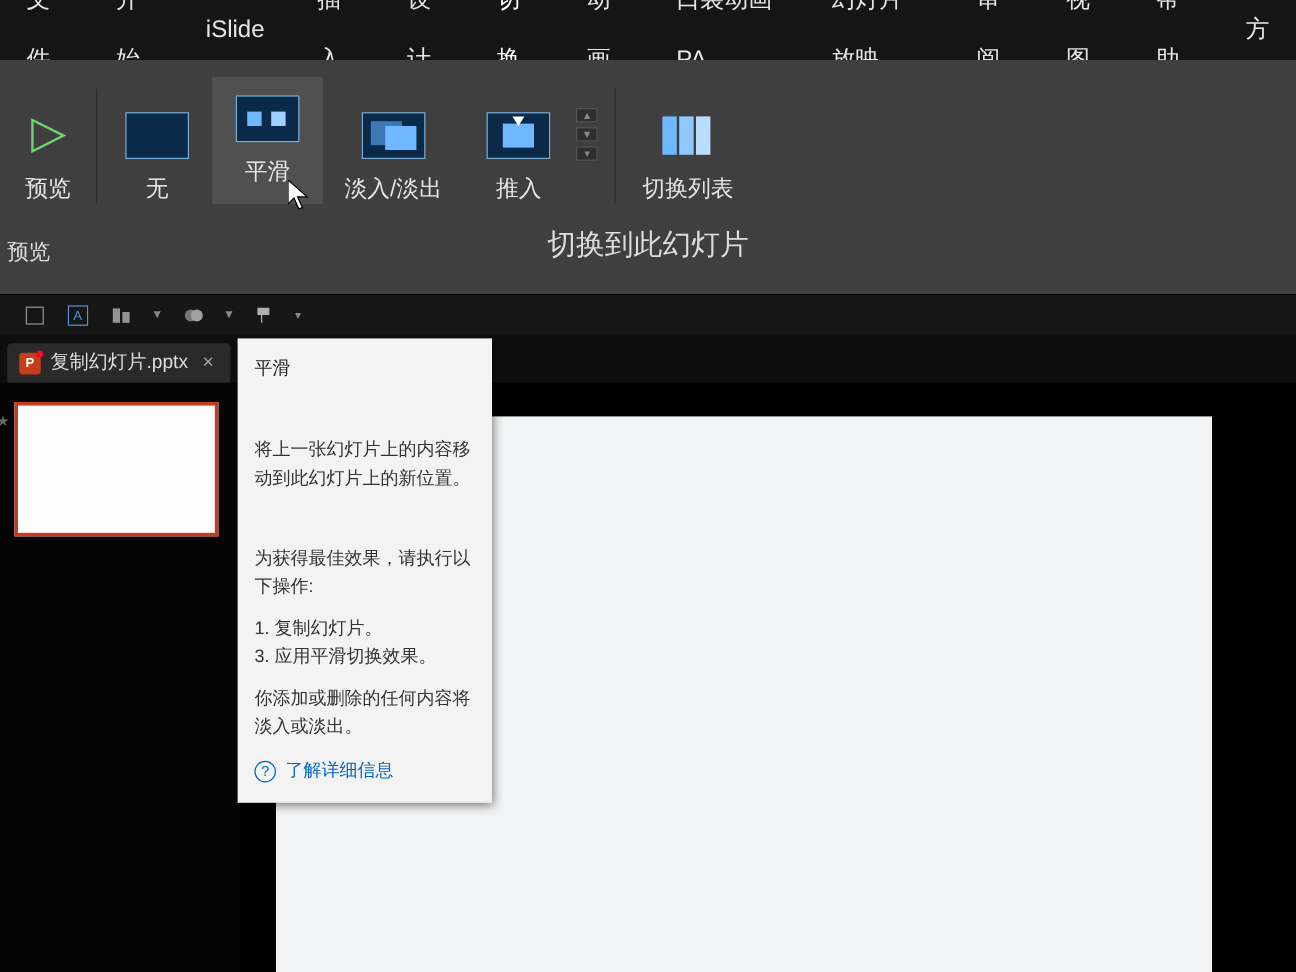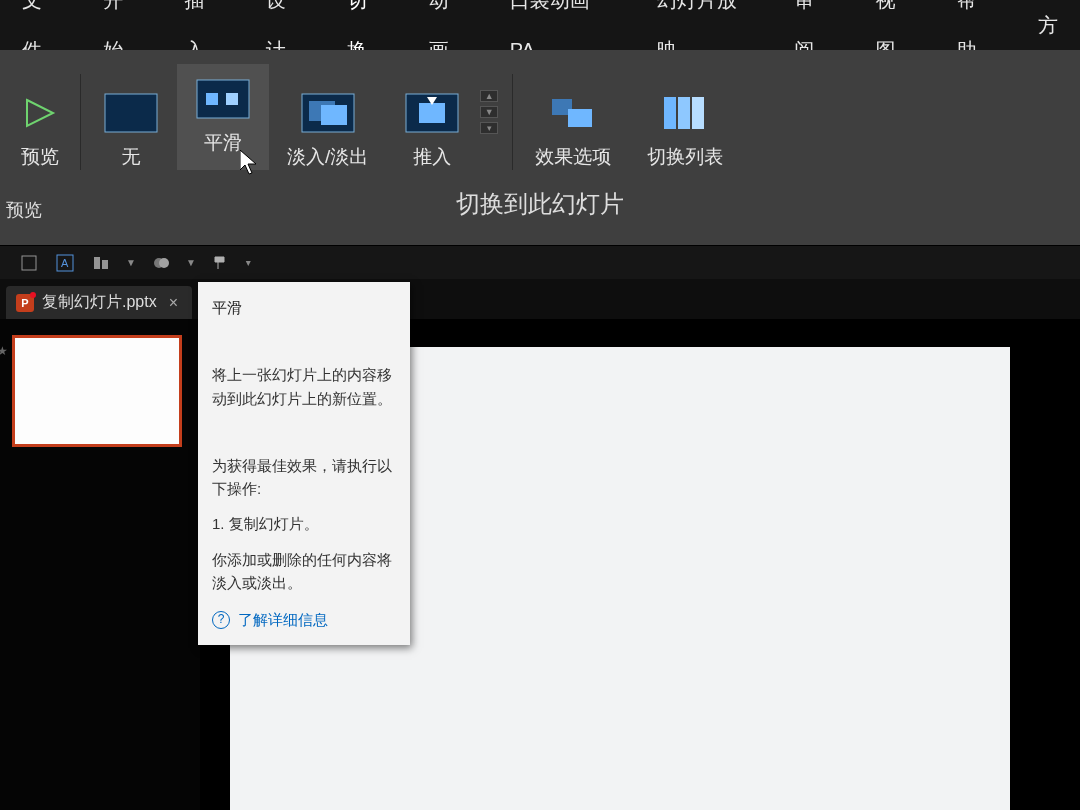--- a/index.html
+++ b/index.html
@@ -56,20 +56,21 @@
 
   
   .cursor{ position:absolute; left:240px; top:150px; pointer-events:none;}
 </style>
 </head>
 <body>
 
 <div class="menubar">
   <div class="tab">文件</div>
   <div class="tab">开始</div>
+  <div class="tab">iSlide</div>
   <div class="tab">插入</div>
   <div class="tab">设计</div>
   <div class="tab active">切换</div>
   <div class="tab">动画</div>
   <div class="tab">口袋动画 PA</div>
   <div class="tab">幻灯片放映</div>
   <div class="tab">审阅</div>
   <div class="tab">视图</div>
   <div class="tab">帮助</div>
   <div class="tab">方</div>
@@ -133,29 +134,20 @@
 
 
   <div class="spin">
     <div>▲</div>
     <div>▼</div>
     <div>▾</div>
   </div>
 
   <div class="sep"></div>
 
-  <div class="rib-btn">
-    <span class="icon-box">
-      <svg width="54" height="40">
-          <rect x="6" y="6" width="20" height="16" fill="#3d78b5"></rect>
-          <rect x="22" y="16" width="24" height="18" fill="#6fb7ff"></rect>
-        </svg>
-    </span>
-    <span>效果选项</span>
-  </div>
 
   <div class="rib-btn">
     <span class="icon-box">
       <svg width="54" height="40">
           <rect x="6" y="4" width="12" height="32" fill="#6fb7ff"></rect>
           <rect x="20" y="4" width="12" height="32" fill="#8ec8ff"></rect>
           <rect x="34" y="4" width="12" height="32" fill="#b7ddff"></rect>
         </svg>
     </span>
     <span>切换列表</span>
@@ -215,20 +207,21 @@
   <div class="canvas-wrap">
     <div class="canvas"></div>
   </div>
 </div>
 
 <div class="tooltip">
   <div class="tt-title">平滑</div>
   <p>将上一张幻灯片上的内容移动到此幻灯片上的新位置。</p>
   <p>为获得最佳效果，请执行以下操作:</p>
   <div>1. 复制幻灯片。</div>
+  <div>3. 应用平滑切换效果。</div>
   <p style="margin-top:12px">你添加或删除的任何内容将淡入或淡出。</p>
   <div class="learn">
     <span class="q">?</span>
     <span>了解详细信息</span>
   </div>
 </div>
 
 <svg class="cursor" width="20" height="28">
   <polygon points="0,0 0,20 5,15 9,24 12,23 8,14 16,14" fill="#fff" stroke="#000" stroke-width="1"></polygon>
 </svg>

